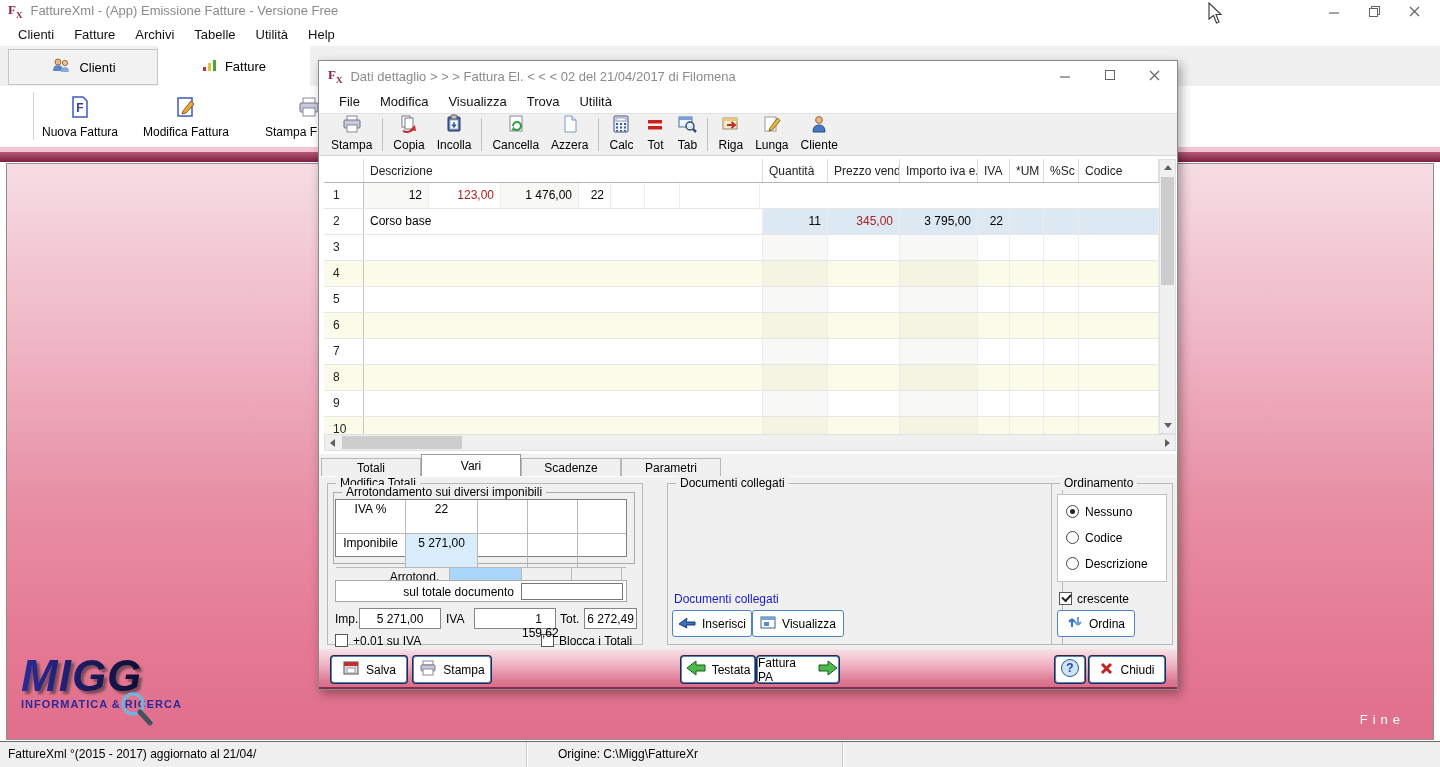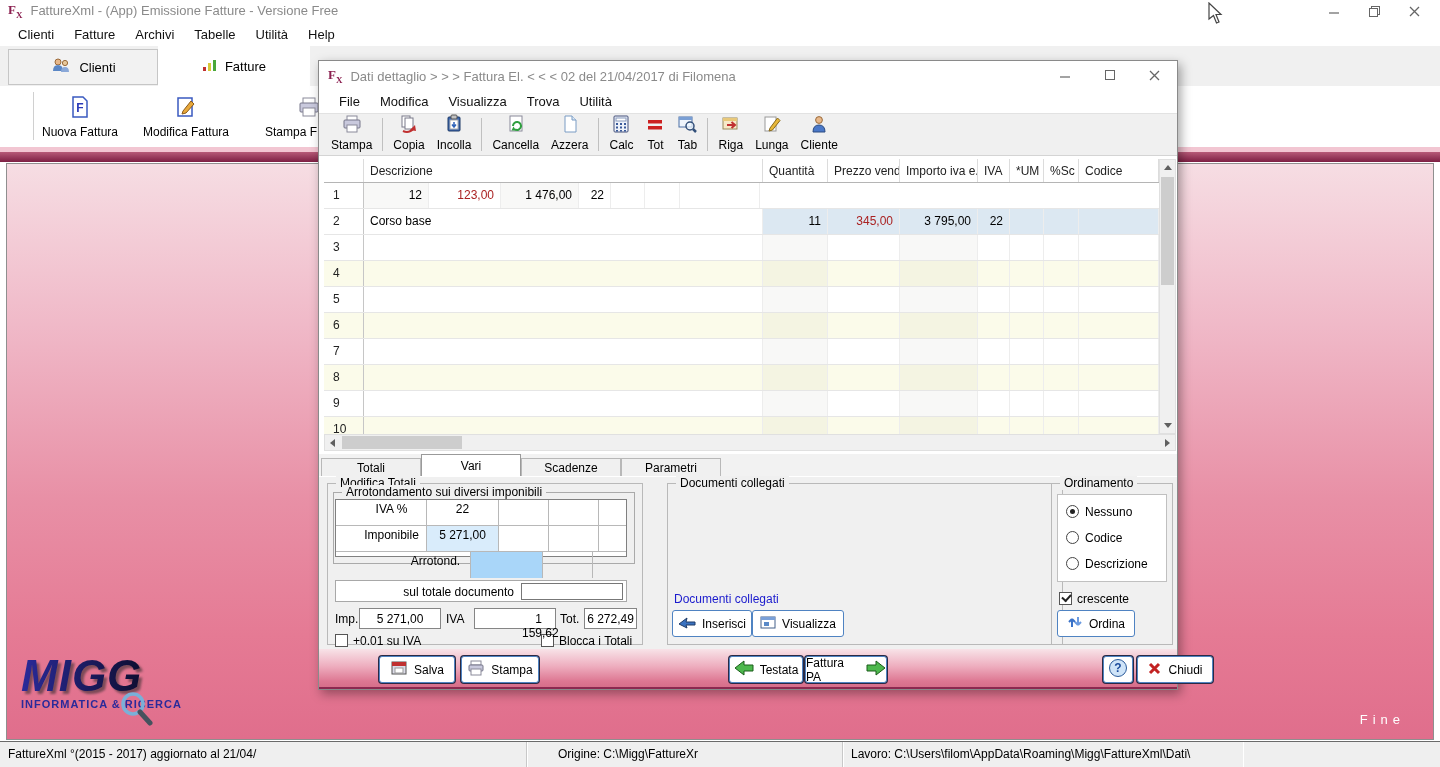--- a/index.html
+++ b/index.html
@@ -78,21 +78,21 @@
   
   #dlg-tabs { left:0; top:393px; width:858px; height:22px; background:#f2f2f2; }
   .sm-tab { position:absolute; width:100px; display:flex; align-items:center; justify-content:center; font-size:12px; }
   .sm-tab.inactive { top:4px; height:18px; background:#f0f0f0; border:1px solid #b8b8b8; border-bottom:none; }
   .sm-tab.active { top:0px; height:22px; background:#fff; border:1px solid #9a9a9a; border-bottom:none; z-index:2; }
   #lower { left:0; top:415px; width:858px; height:173px; background:#f0f0f0; border-top:1px solid #fff; }
   .fieldset { position:absolute; border:1px solid #b9b9b9; }
   .fieldset > .legend { position:absolute; top:-8px; left:8px; background:#f0f0f0; padding:0 4px; font-size:12px; white-space:nowrap; }
 
   #arr-grid { position:absolute; left:7px; top:15px; width:292px; height:58px; border:1px solid #808080; background:#fff; }
-  .ar-row { display:flex; height:26px; border-bottom:1px solid #b8b8b8;padding-left:21px; }
+  .ar-row { display:flex; height:34px; border-bottom:1px solid #b8b8b8; }
   .ar-row:last-child { border-bottom:none; }
   .ar-cell { flex:none; border-right:1px solid #b8b8b8; text-align:center; padding-top:2px; font-size:12px; overflow:hidden; }
   .ar-cell:last-child { border-right:none; }
   .valcell { background:#d9ecfb; }
   .selcell { background:#a9d6f9; }
 
   #sultotale { position:absolute; left:7px; top:96px; width:292px; height:22px; background:#fff; border:1px solid #a8a8a8; }
   #sultotale .lbl { position:absolute; right:112px; top:4px; font-size:12px; }
   #sultotale input { position:absolute; right:3px; top:2px; width:102px; height:17px; border:1px solid #777; font-size:12px; }
 
@@ -101,21 +101,21 @@
 
   .cb { display:inline-block; width:13px; height:13px; border:1px solid #555; background:#fff; vertical-align:-2px; margin-right:5px; position:relative; }
   .cb.checked::after { content:""; position:absolute; left:2px; top:1px; width:7px; height:4px; border-left:2px solid #222; border-bottom:2px solid #222; transform:rotate(-48deg); }
   .radio { display:inline-block; width:13px; height:13px; border:1px solid #444; border-radius:50%; background:#fff; vertical-align:-2px; margin-right:6px; position:relative; }
   .radio.sel::after { content:""; position:absolute; left:3px; top:3px; width:5px; height:5px; border-radius:50%; background:#222; }
   .cbrow { position:absolute; font-size:12px; }
 
   .blue-link { color:#1a1acd; font-size:12px; }
   .btn { position:absolute; display:flex; align-items:center; justify-content:center; gap:6px; background:#fff;
     border:1px solid #4f83c2; border-radius:3px; font-size:12px; }
-  .btn.dark { box-shadow:0 0 0 1px #2a2a44;margin-left:48px; }
+  .btn.dark { box-shadow:0 0 0 1px #2a2a44; }
 
   
   #dlg-footer { left:0; top:588px; width:858px; height:40px;
     background:linear-gradient(#f8e3e8 0%, #eeaebf 45%, #dd7792 85%, #d66f8a 100%);
     border-bottom:2px solid #8c2950; }
 
   #cursor { left:1208px; top:2px; z-index:99; }
 </style>
 </head>
 <body>
@@ -626,21 +626,20 @@
               <path d="M3 3 L12 12 M12 3 L3 12" stroke="#c22222" stroke-width="3"></path>
             </svg></span>
         <span>Chiudi</span>
       </div>
     </div>
   </div>
 
   <div id="statusbar" class="abs">
     <div class="sb-sec" style="width:527px;">FattureXml °(2015 - 2017)  aggiornato al 21/04/</div>
     <div class="sb-sec" style="width:293px;margin-left:23px;">Origine: C:\Migg\FattureXr</div>
-    <div class="sb-sec" style="width:400px;border-right:none;">Lavoro: C:\Users\filom\AppData\Roaming\Migg\FattureXml\Dati\</div>
     <div class="sb-sec" style="flex:1;border-right:none;box-shadow:none;"></div>
   </div>
 
   <div id="cursor" class="abs">
     <svg width="17" height="24">
         <polygon points="1,1 1,17 5.5,13.5 8.5,21 11,20 8,12.5 13,12.5" fill="#fff" stroke="#444" stroke-width="1.2"></polygon>
       </svg>
   </div>
 </div>
 

